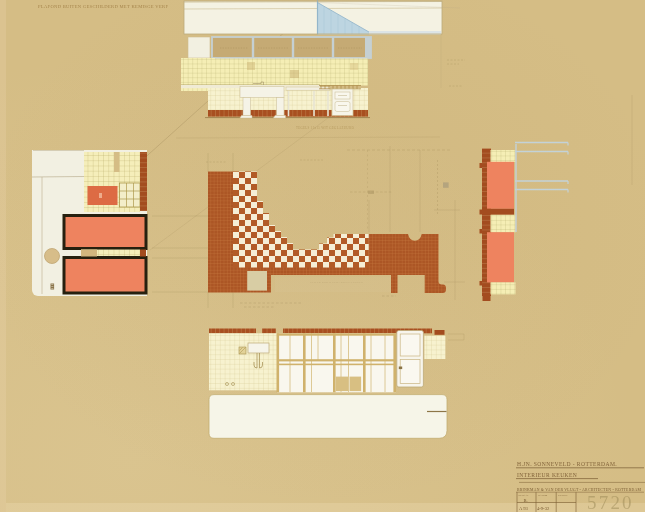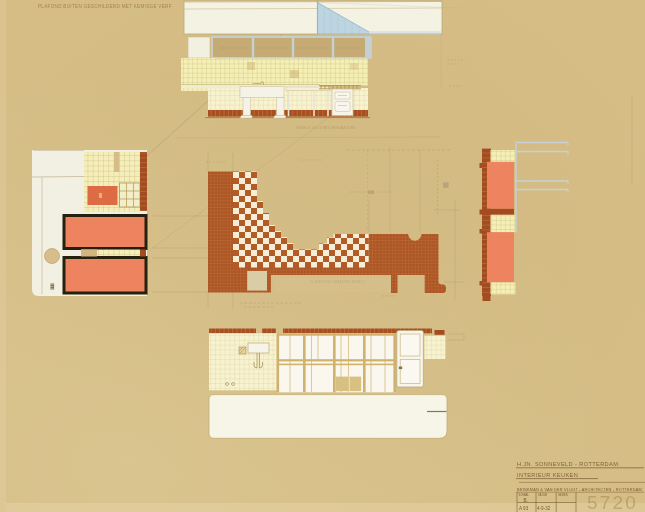--- a/index.html
+++ b/index.html
@@ -1,17 +1,17 @@
 <!DOCTYPE html>
 <html><head>
 <meta charset="utf-8">
 <style>
   html,body{margin:0;padding:0;}
   body{width:645px;height:512px;overflow:hidden;font-family:"Liberation Sans",sans-serif;}
-  #sheet{position:relative;width:574px;height:512px;background:#d5bd85;}
+  #sheet{position:relative;width:574px;height:512px;background:#d5bd85;font-family:Liberation Serif, serif;}
   svg{position:absolute;left:0;top:0;}
 </style>
 </head>
 <body>
 <div id="sheet">
 <svg width="645" height="512" viewBox="0 0 645 512">
 <defs>
   <pattern id="ct" width="4.6" height="4.6" patternUnits="userSpaceOnUse">
     <rect width="4.6" height="4.6" fill="#f5eeb5"></rect>
     <path d="M4.6 0V4.6M0 4.6H4.6" stroke="#ab9f60" stroke-width="0.4" fill="none"></path>

